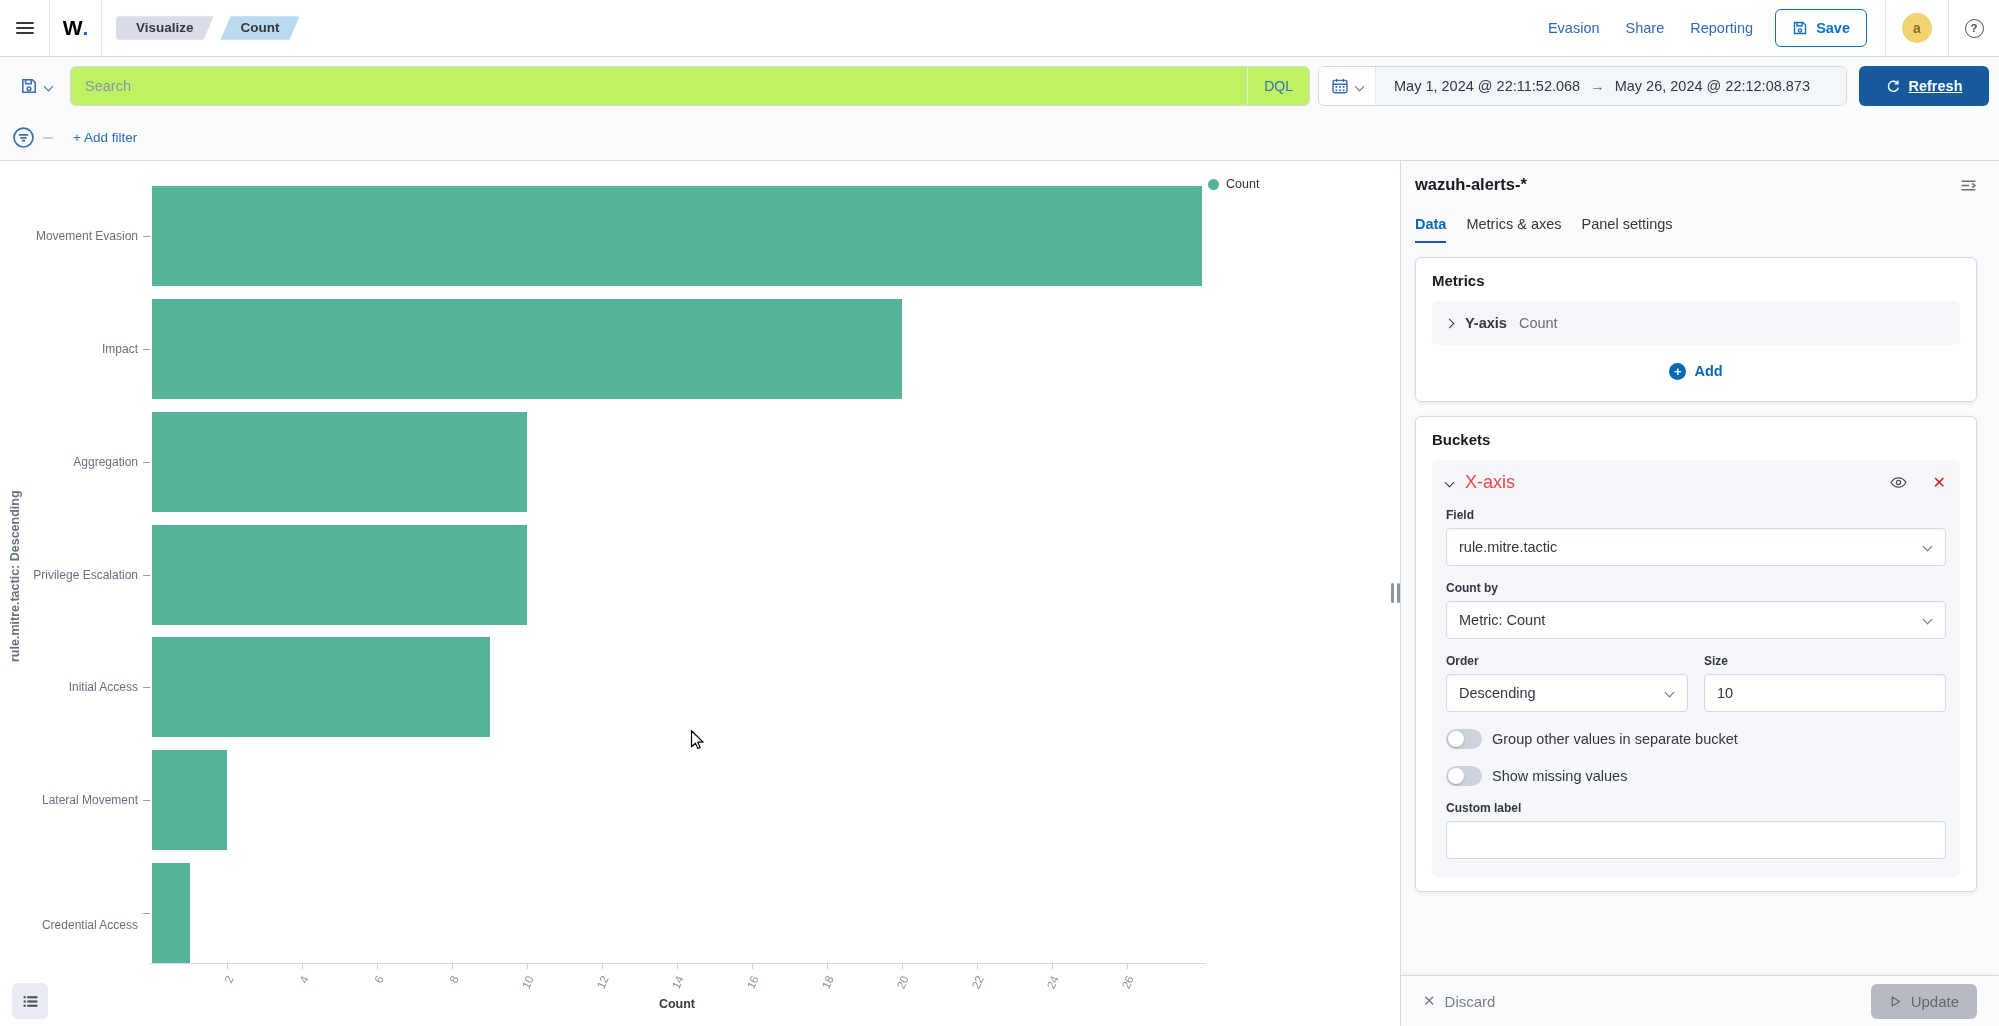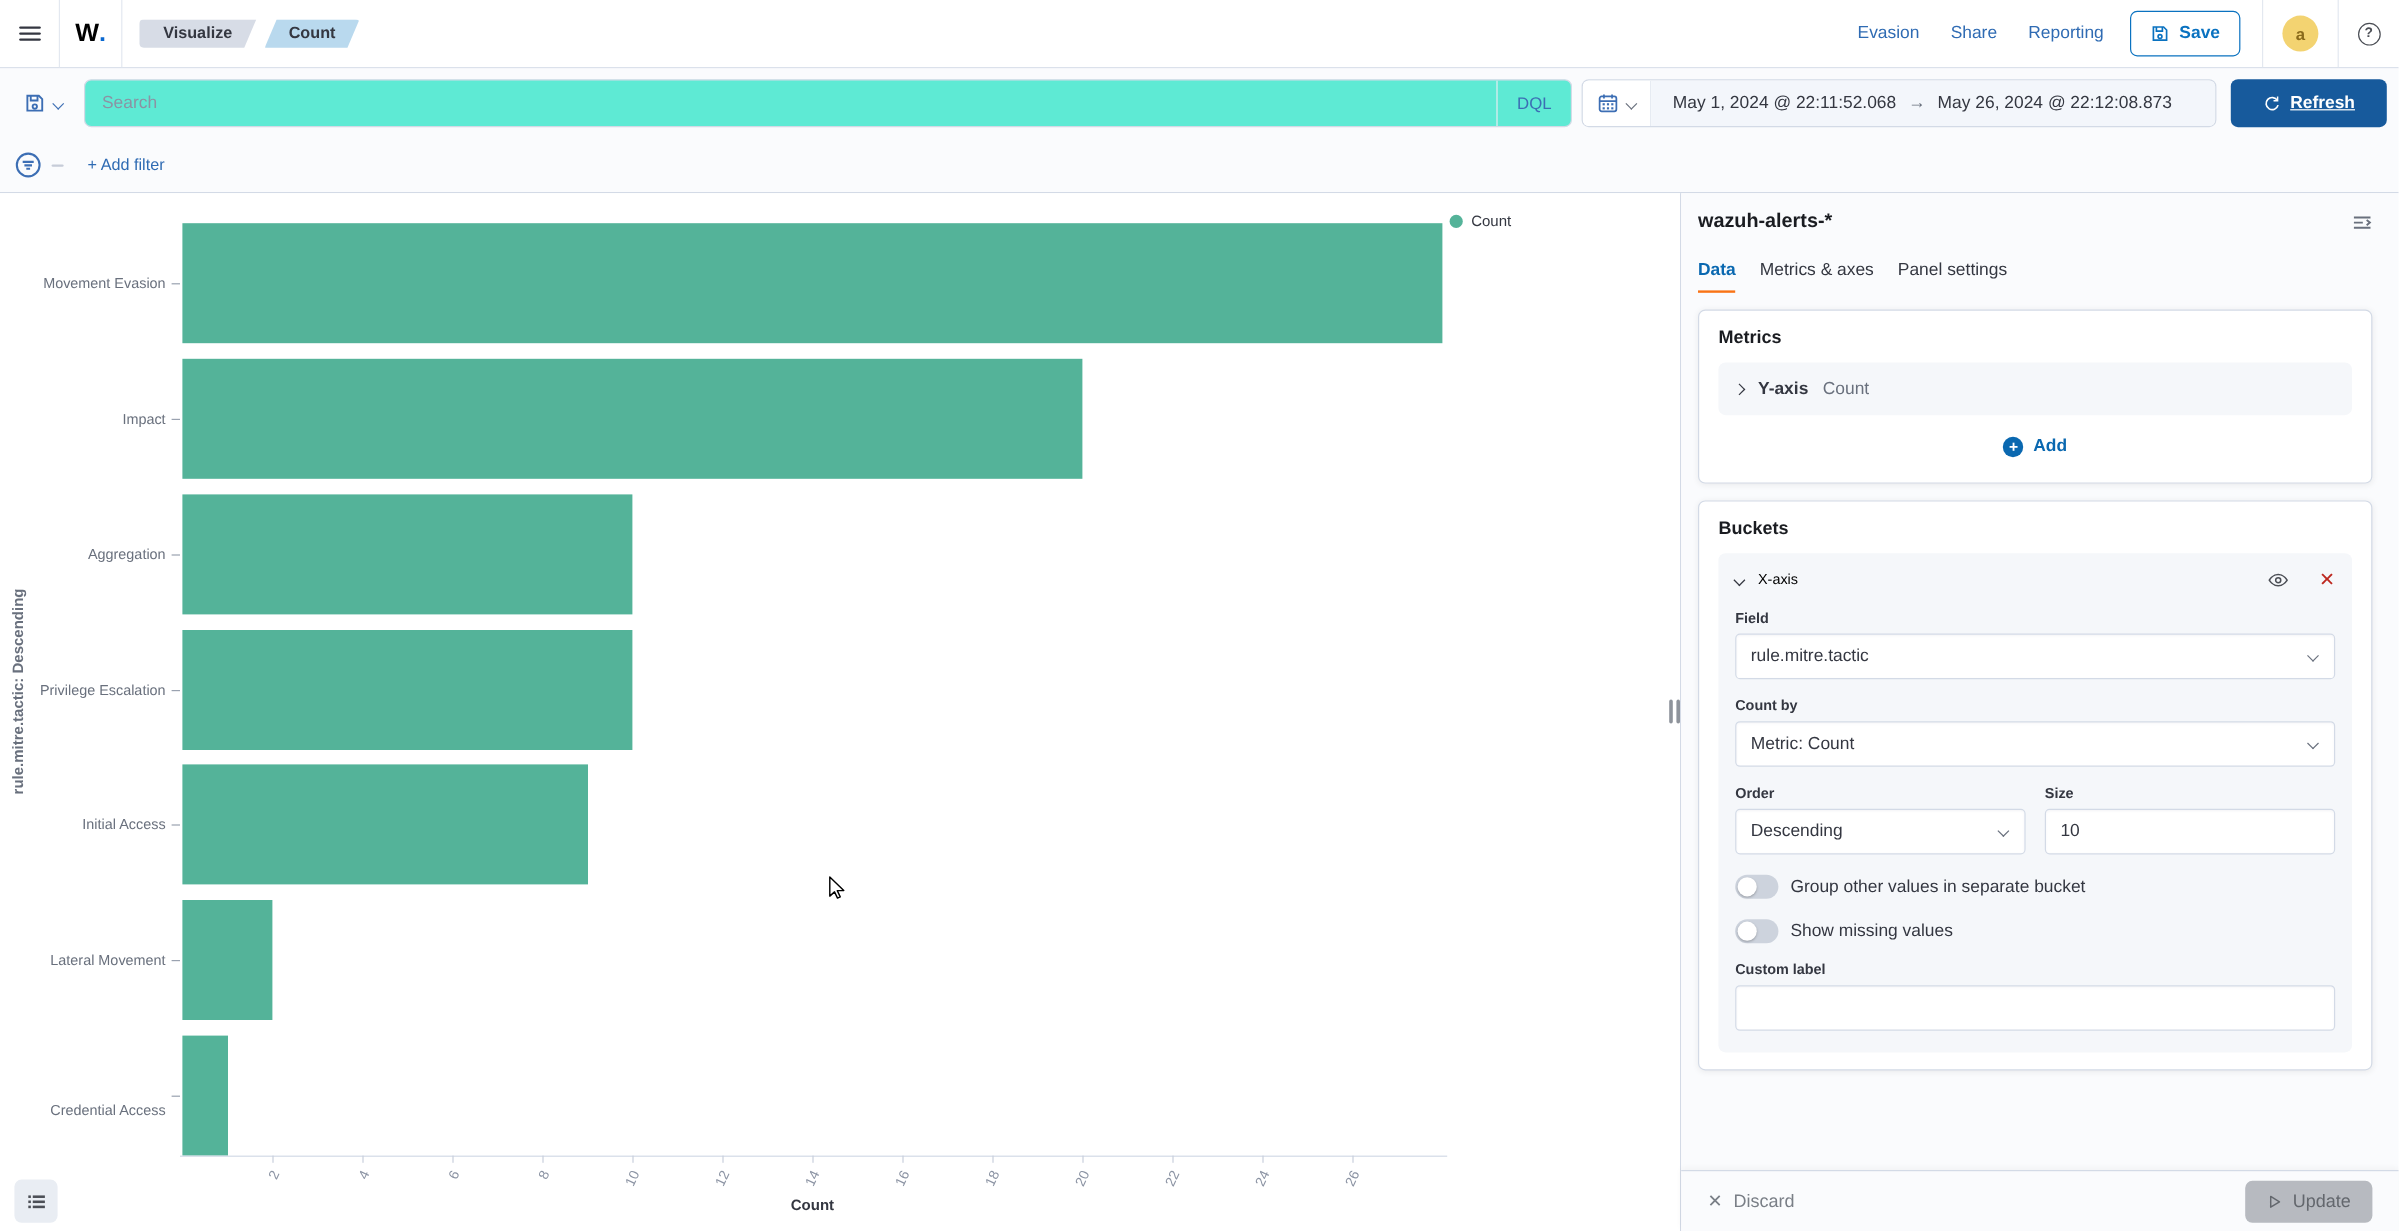--- a/index.html
+++ b/index.html
@@ -23,21 +23,21 @@
   .nav-links span{cursor:pointer}
   .save-btn{display:flex;align-items:center;gap:8px;height:38px;padding:0 16px;border:1px solid #0a72c0;border-radius:6px;color:#0a72c0;font-size:14.5px;font-weight:600;background:#fff;cursor:pointer;margin-right:18px}
   .avatar-wrap{height:100%;display:flex;align-items:center;padding:0 16px;border-left:1px solid #e3e8f0;border-right:1px solid #e3e8f0}
   .avatar{width:30px;height:30px;border-radius:50%;background:#f3d371;color:#8a6a1b;font-size:14px;font-weight:600;display:flex;align-items:center;justify-content:center}
   .help-btn{width:50px;display:flex;align-items:center;justify-content:center}
   .help-circle{width:19px;height:19px;border:1.6px solid #4c4f56;border-radius:50%;font-size:11.5px;font-weight:700;color:#4c4f56;display:flex;align-items:center;justify-content:center}
 
   
   .query-row{position:absolute;top:57px;left:0;right:0;height:58px;background:#fafbfd;display:flex;align-items:center;padding:0 10px;gap:8px}
   .sq-btn{display:flex;align-items:center;gap:7px;padding:0 10px;height:40px;cursor:pointer}
-  .search-box{flex:1;height:40px;background:#5eead4;border:1px solid #d3dae6;border-radius:6px;display:flex;align-items:center;overflow:hidden}
+  .search-box{flex:1;height:40px;background:#bef264;border:1px solid #d3dae6;border-radius:6px;display:flex;align-items:center;overflow:hidden}
   .search-box input{flex:1;border:0;outline:0;height:100%;padding:0 14px;font-size:14.5px;color:#343741;background:transparent}
   .search-box input::placeholder{color:#8b93a3}
   .dql{padding:0 16px;height:100%;display:flex;align-items:center;border-left:1px solid #e6ebf2;color:#3c6eb4;font-size:14px;cursor:pointer}
   .date-group{display:flex;height:40px;border:1px solid #d3dae6;border-radius:6px;overflow:hidden;background:#fff}
   .cal-btn{display:flex;align-items:center;gap:7px;padding:0 12px;border-right:1px solid #e6ebf2;cursor:pointer;background:#fff}
   .date-range{display:flex;align-items:center;gap:10px;padding:0 18px;background:#f3f6fb;font-size:14.5px;color:#343741;min-width:470px}
   .date-arrow{color:#69707d}
   .date-part{cursor:pointer}
   .refresh-btn{display:flex;align-items:center;justify-content:center;gap:8px;height:40px;min-width:130px;background:#175a9c;border:0;border-radius:6px;color:#fff;font-size:14.5px;font-weight:600;cursor:pointer;margin-left:4px}
   .refresh-btn .lbl{text-decoration:underline}
@@ -67,31 +67,31 @@
   .handle{position:absolute;left:1391px;top:583px;display:flex;gap:3px;cursor:col-resize}
   .handle i{width:3px;height:20px;background:#8e939b;border-radius:2px}
 
   
   .panel{position:absolute;left:1401px;top:161px;right:0;height:865px;background:#fafbfd;padding:14px 22px 0 14px;overflow:hidden}
   .panel-head{display:flex;align-items:flex-start;justify-content:space-between}
   .panel-title{font-size:16.5px;font-weight:700;color:#1a1c21}
   .flyout-btn{cursor:pointer;margin-top:2px}
   .tabs{display:flex;gap:20px;margin-top:18px;font-size:14.5px}
   .tab{padding-bottom:9px;cursor:pointer;color:#343741}
-  .tab.active{color:#0a68b0;font-weight:600;border-bottom:2px solid #f97316}
+  .tab.active{color:#0a68b0;font-weight:600;border-bottom:2px solid #1d4ed8}
   .card{background:#fff;border:1px solid #d3dae6;border-radius:6px;box-shadow:0 1px 5px rgba(0,0,0,.07);margin-top:14px;padding:14px 16px}
   .card-h{font-size:15px;font-weight:700;color:#1a1c21}
   .yaxis-row{margin-top:12px;background:#f5f7fa;border-radius:6px;height:44px;display:flex;align-items:center;padding:0 14px;gap:12px;cursor:pointer}
   .yaxis-row .k{font-weight:600;color:#343741;font-size:14.5px}
   .yaxis-row .v{color:#69707d;font-size:14.5px}
   .add-row{margin-top:10px;height:32px;display:flex;align-items:center;justify-content:center;gap:8px;color:#0a68b0;font-size:14.5px;font-weight:600;cursor:pointer}
   .plus-circle{width:17px;height:17px;border-radius:50%;background:#0a68b0;color:#fff;font-size:13px;font-weight:700;display:flex;align-items:center;justify-content:center;line-height:1}
   .bucket-item{margin-top:12px;background:#f5f7fa;border-radius:6px;padding:12px 14px 18px}
   .xaxis-row{display:flex;align-items:center;gap:12px}
-  .xaxis-row .k{font-size:12px;color:#000000}
+  .xaxis-row .k{font-size:18px;color:#ef4444}
   .xaxis-row .spacer{flex:1}
   .xclose{color:#bd271e;font-size:16px;font-weight:600;cursor:pointer;margin-left:14px}
   .fgroup{margin-top:15px}
   .flabel{display:flex;justify-content:space-between;align-items:center;font-size:12px;font-weight:700;color:#343741}
   .help-link{display:flex;align-items:center;gap:5px;color:#0a68b0;font-size:12px;font-weight:700;cursor:pointer}
   .control{position:relative;margin-top:6px;height:38px;background:#fff;border:1px solid #d3dae6;border-radius:4px;display:flex;align-items:center;padding:0 12px;font-size:14.5px;color:#343741;cursor:pointer;box-shadow:inset 0 1px 2px rgba(110,120,140,.07)}
   .control .chev{position:absolute;right:14px;top:14px}
   .control input{border:0;outline:0;width:100%;font-size:14.5px;color:#343741;background:transparent}
   .two-col{display:flex;gap:16px}
   .two-col .fgroup{flex:1;margin-top:15px}

